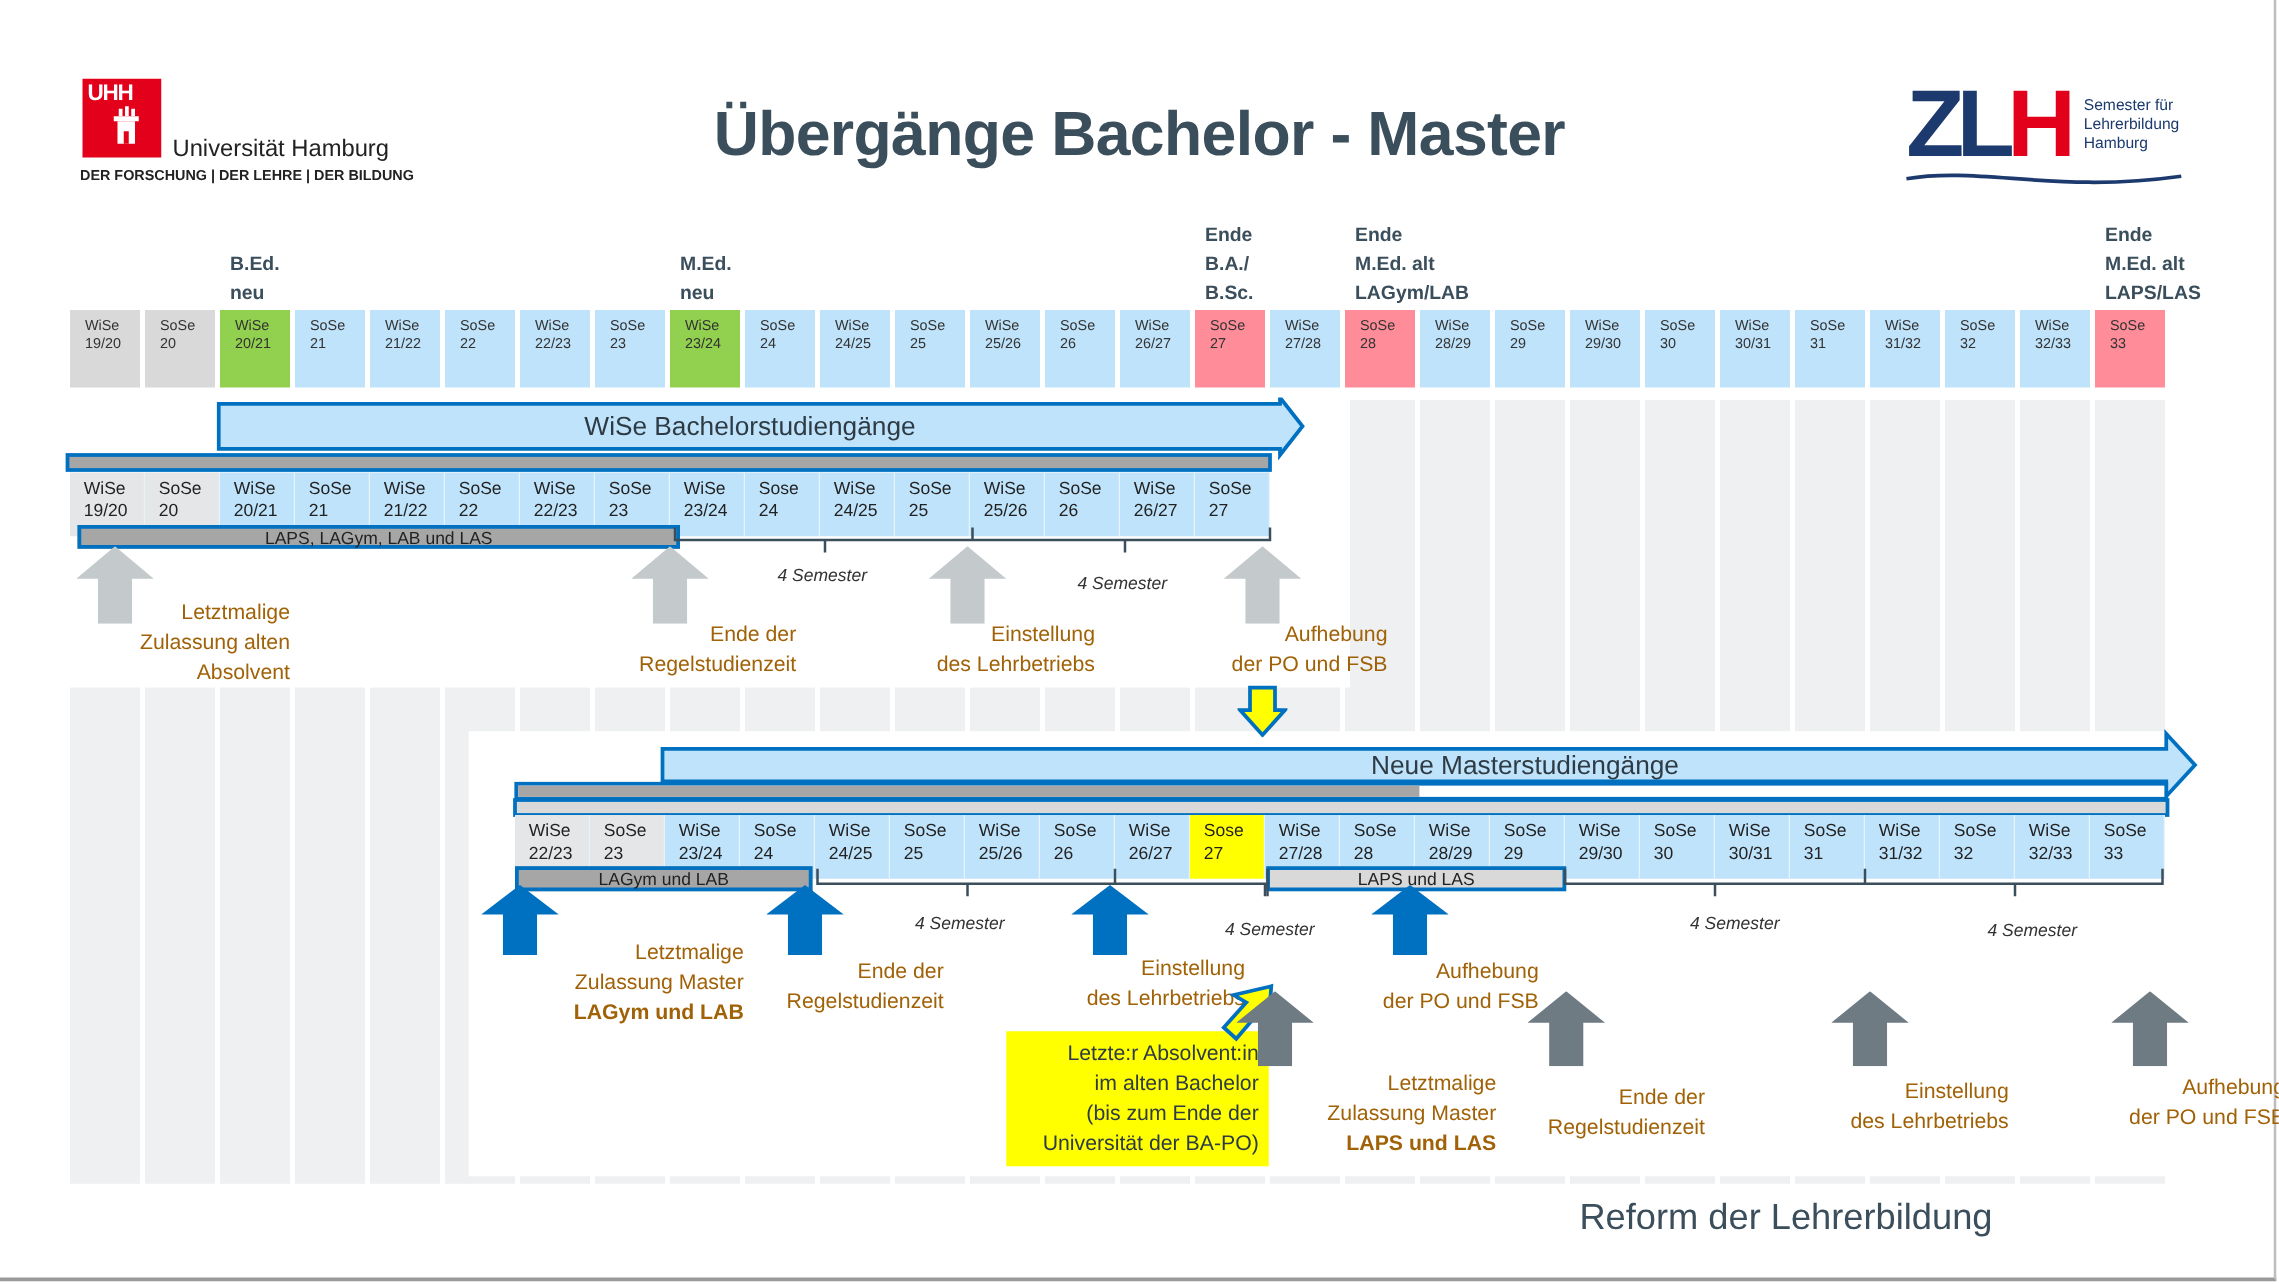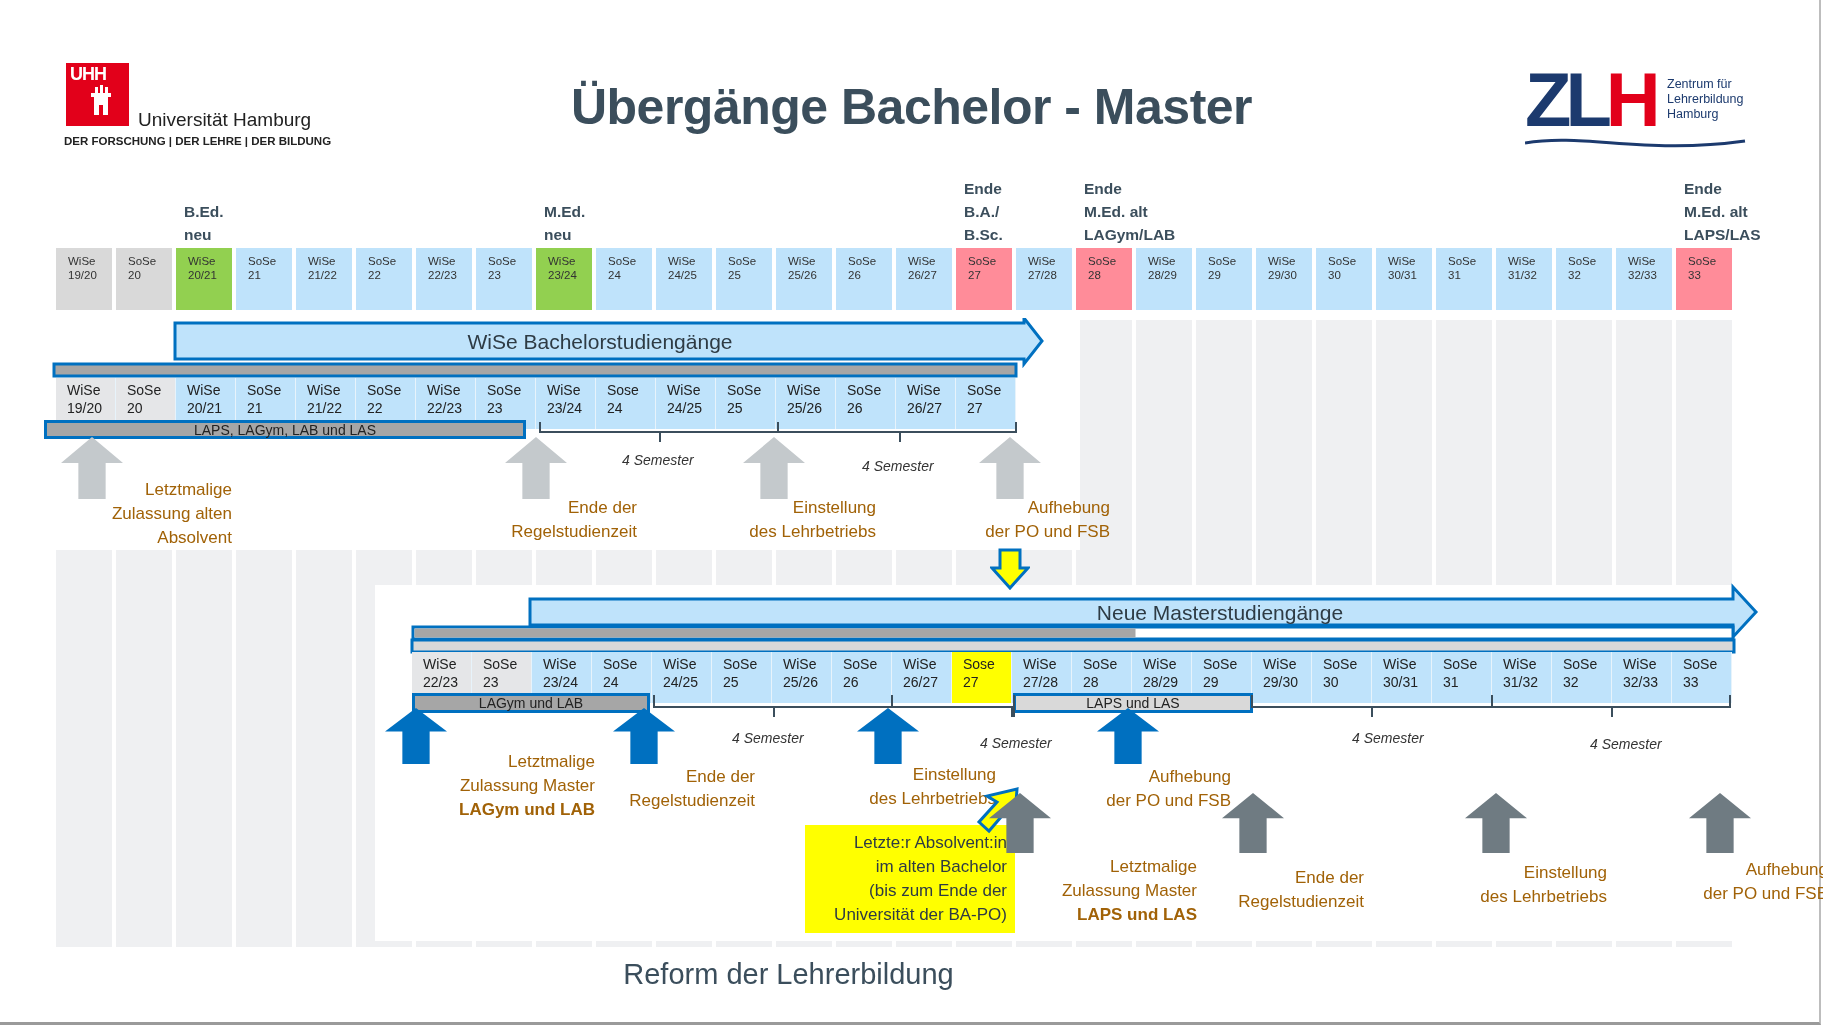--- a/index.html
+++ b/index.html
@@ -1,20 +1,20 @@
 <!DOCTYPE html>
 <html><head>
 <meta charset="utf-8">
 <style>
   html,body{margin:0;padding:0;}
   body{width:1823px;height:1027px;position:relative;background:#fff;font-family:"Liberation Sans",sans-serif;overflow:hidden;}
   .frame{position:absolute;left:0;top:0;width:1821px;height:1025px;border-right:2px solid #bdbdbd;border-bottom:3px solid #9a9a9a;box-sizing:border-box;}
   .abs{position:absolute;}
   .title{left:0;width:1823px;top:78px;text-align:center;font-size:50px;font-weight:bold;color:#3b4e5c;letter-spacing:-0.5px;}
-  .footer{left:0;width:1577px;top:958px;text-align:center;font-size:29px;color:#3b4e5c;}
+  .footer{left:17px;width:1577px;top:958px;text-align:right;font-size:29px;color:#3b4e5c;}
   
   .uhh-box{left:66px;top:63px;width:63px;height:63px;background:#e2001a;}
   .uhh-letters{left:70px;top:64px;color:#fff;font-size:18px;font-weight:bold;letter-spacing:-1px;}
   .uhh-name{left:138px;top:109px;font-size:19px;color:#222;}
   .uhh-sub{left:64px;top:135px;font-size:11.5px;color:#222;font-weight:bold;}
   
   .zlh{left:1525px;top:62px;font-size:76px;font-weight:bold;letter-spacing:-6px;line-height:1;}
   .zlh .z{color:#1c3a6e;} .zlh .h{color:#e2001a;}
   .zlh-text{left:1667px;top:77px;font-size:12.5px;color:#1c3a6e;line-height:15px;}
   
@@ -50,21 +50,21 @@
 <div class="abs uhh-name">Universität Hamburg</div>
 <div class="abs uhh-sub">DER FORSCHUNG | DER LEHRE | DER BILDUNG</div>
 
 <div class="abs title">Übergänge Bachelor - Master</div>
 
 <div class="abs zlh"><span class="z">ZL</span><span class="h">H</span></div>
 <svg class="abs" style="left:1525px;top:133px" width="222" height="20">
     <path d="M0 10 C60 0 120 22 220 8" stroke="#1c3a6e" stroke-width="3" fill="none"></path>
   </svg>
 <div class="abs zlh-text">
-  <div>Zentrum für</div>
+  <div>Semester für</div>
   <div>Lehrerbildung</div>
   <div>Hamburg</div>
 </div>
 
 <div id="layer">
     <div class="abs colbg" style="left:56px;top:320px;width:56px;height:627px;"></div>
     <div class="abs colbg" style="left:116px;top:320px;width:56px;height:627px;"></div>
     <div class="abs colbg" style="left:176px;top:320px;width:56px;height:627px;"></div>
     <div class="abs colbg" style="left:236px;top:320px;width:56px;height:627px;"></div>
     <div class="abs colbg" style="left:296px;top:320px;width:56px;height:627px;"></div>
@@ -290,21 +290,21 @@
       <div>26</div>
     </div>
     <div class="abs row-cell c-blue" style="left:896px;top:378px;">
       <div>WiSe</div>
       <div>26/27</div>
     </div>
     <div class="abs row-cell c-blue" style="left:956px;top:378px;">
       <div>SoSe</div>
       <div>27</div>
     </div>
-    <div class="abs bar" style="left:44px;top:420px;width:482px;height:19px;background:#a6a6a6;">LAPS, LAGym, LAB und LAS</div>
+    <div class="abs bar" style="left:62px;top:420px;width:482px;height:19px;background:#a6a6a6;">LAPS, LAGym, LAB und LAS</div>
     <div class="abs" style="left:538px;top:420px;"><svg width="480" height="30">
         <path d="M2 2 L2 12 L122 12 L122 22 M122 12 L240 12 L240 2 M240 12 L362 12 L362 22 M362 12 L478 12 L478 2" stroke="#3b4e5c" stroke-width="2" fill="none"></path>
       </svg></div>
     <div class="abs sem" style="left:622px;top:452px;">4 Semester</div>
     <div class="abs sem" style="left:862px;top:458px;">4 Semester</div>
     <div class="abs" style="left:61px;top:437px;"><svg width="62" height="62">
         <polygon points="31,0 62,26.04 44.64,26.04 44.64,62 17.36,62 17.36,26.04 0,26.04" fill="#c4c9cc"></polygon>
       </svg></div>
     <div class="abs" style="left:505px;top:437px;"><svg width="62" height="62">
         <polygon points="31,0 62,26.04 44.64,26.04 44.64,62 17.36,62 17.36,26.04 0,26.04" fill="#c4c9cc"></polygon>

